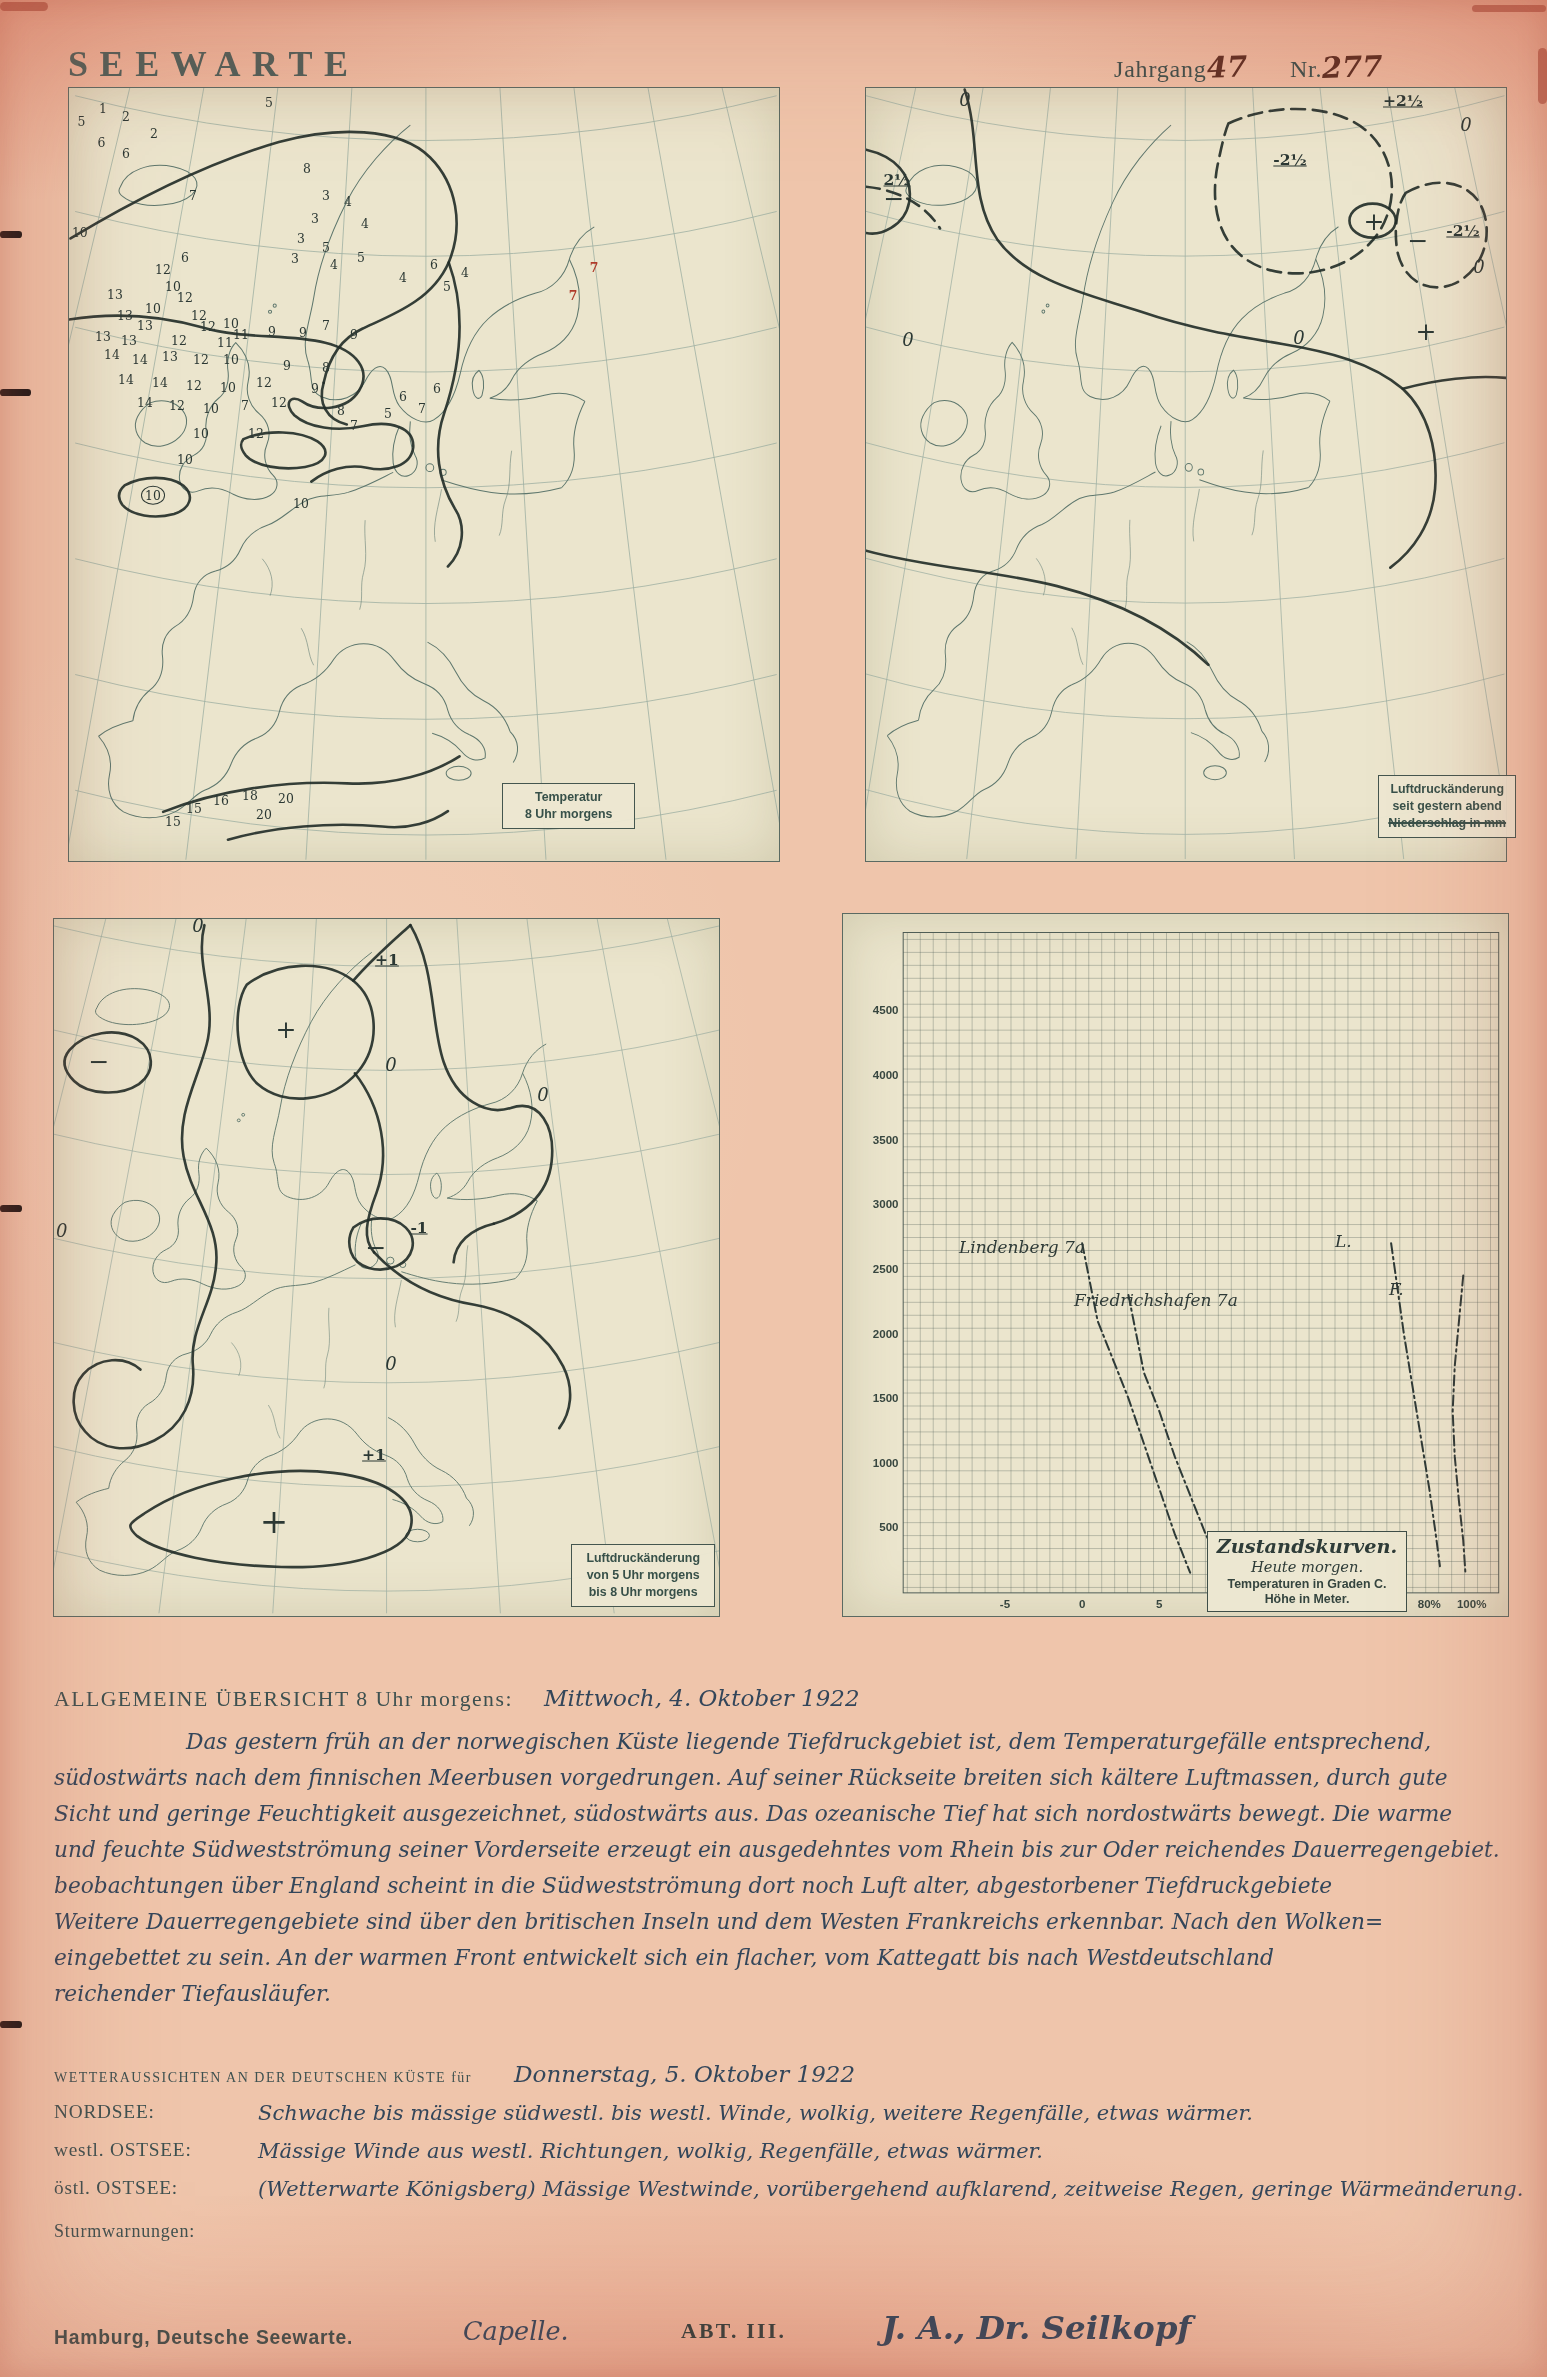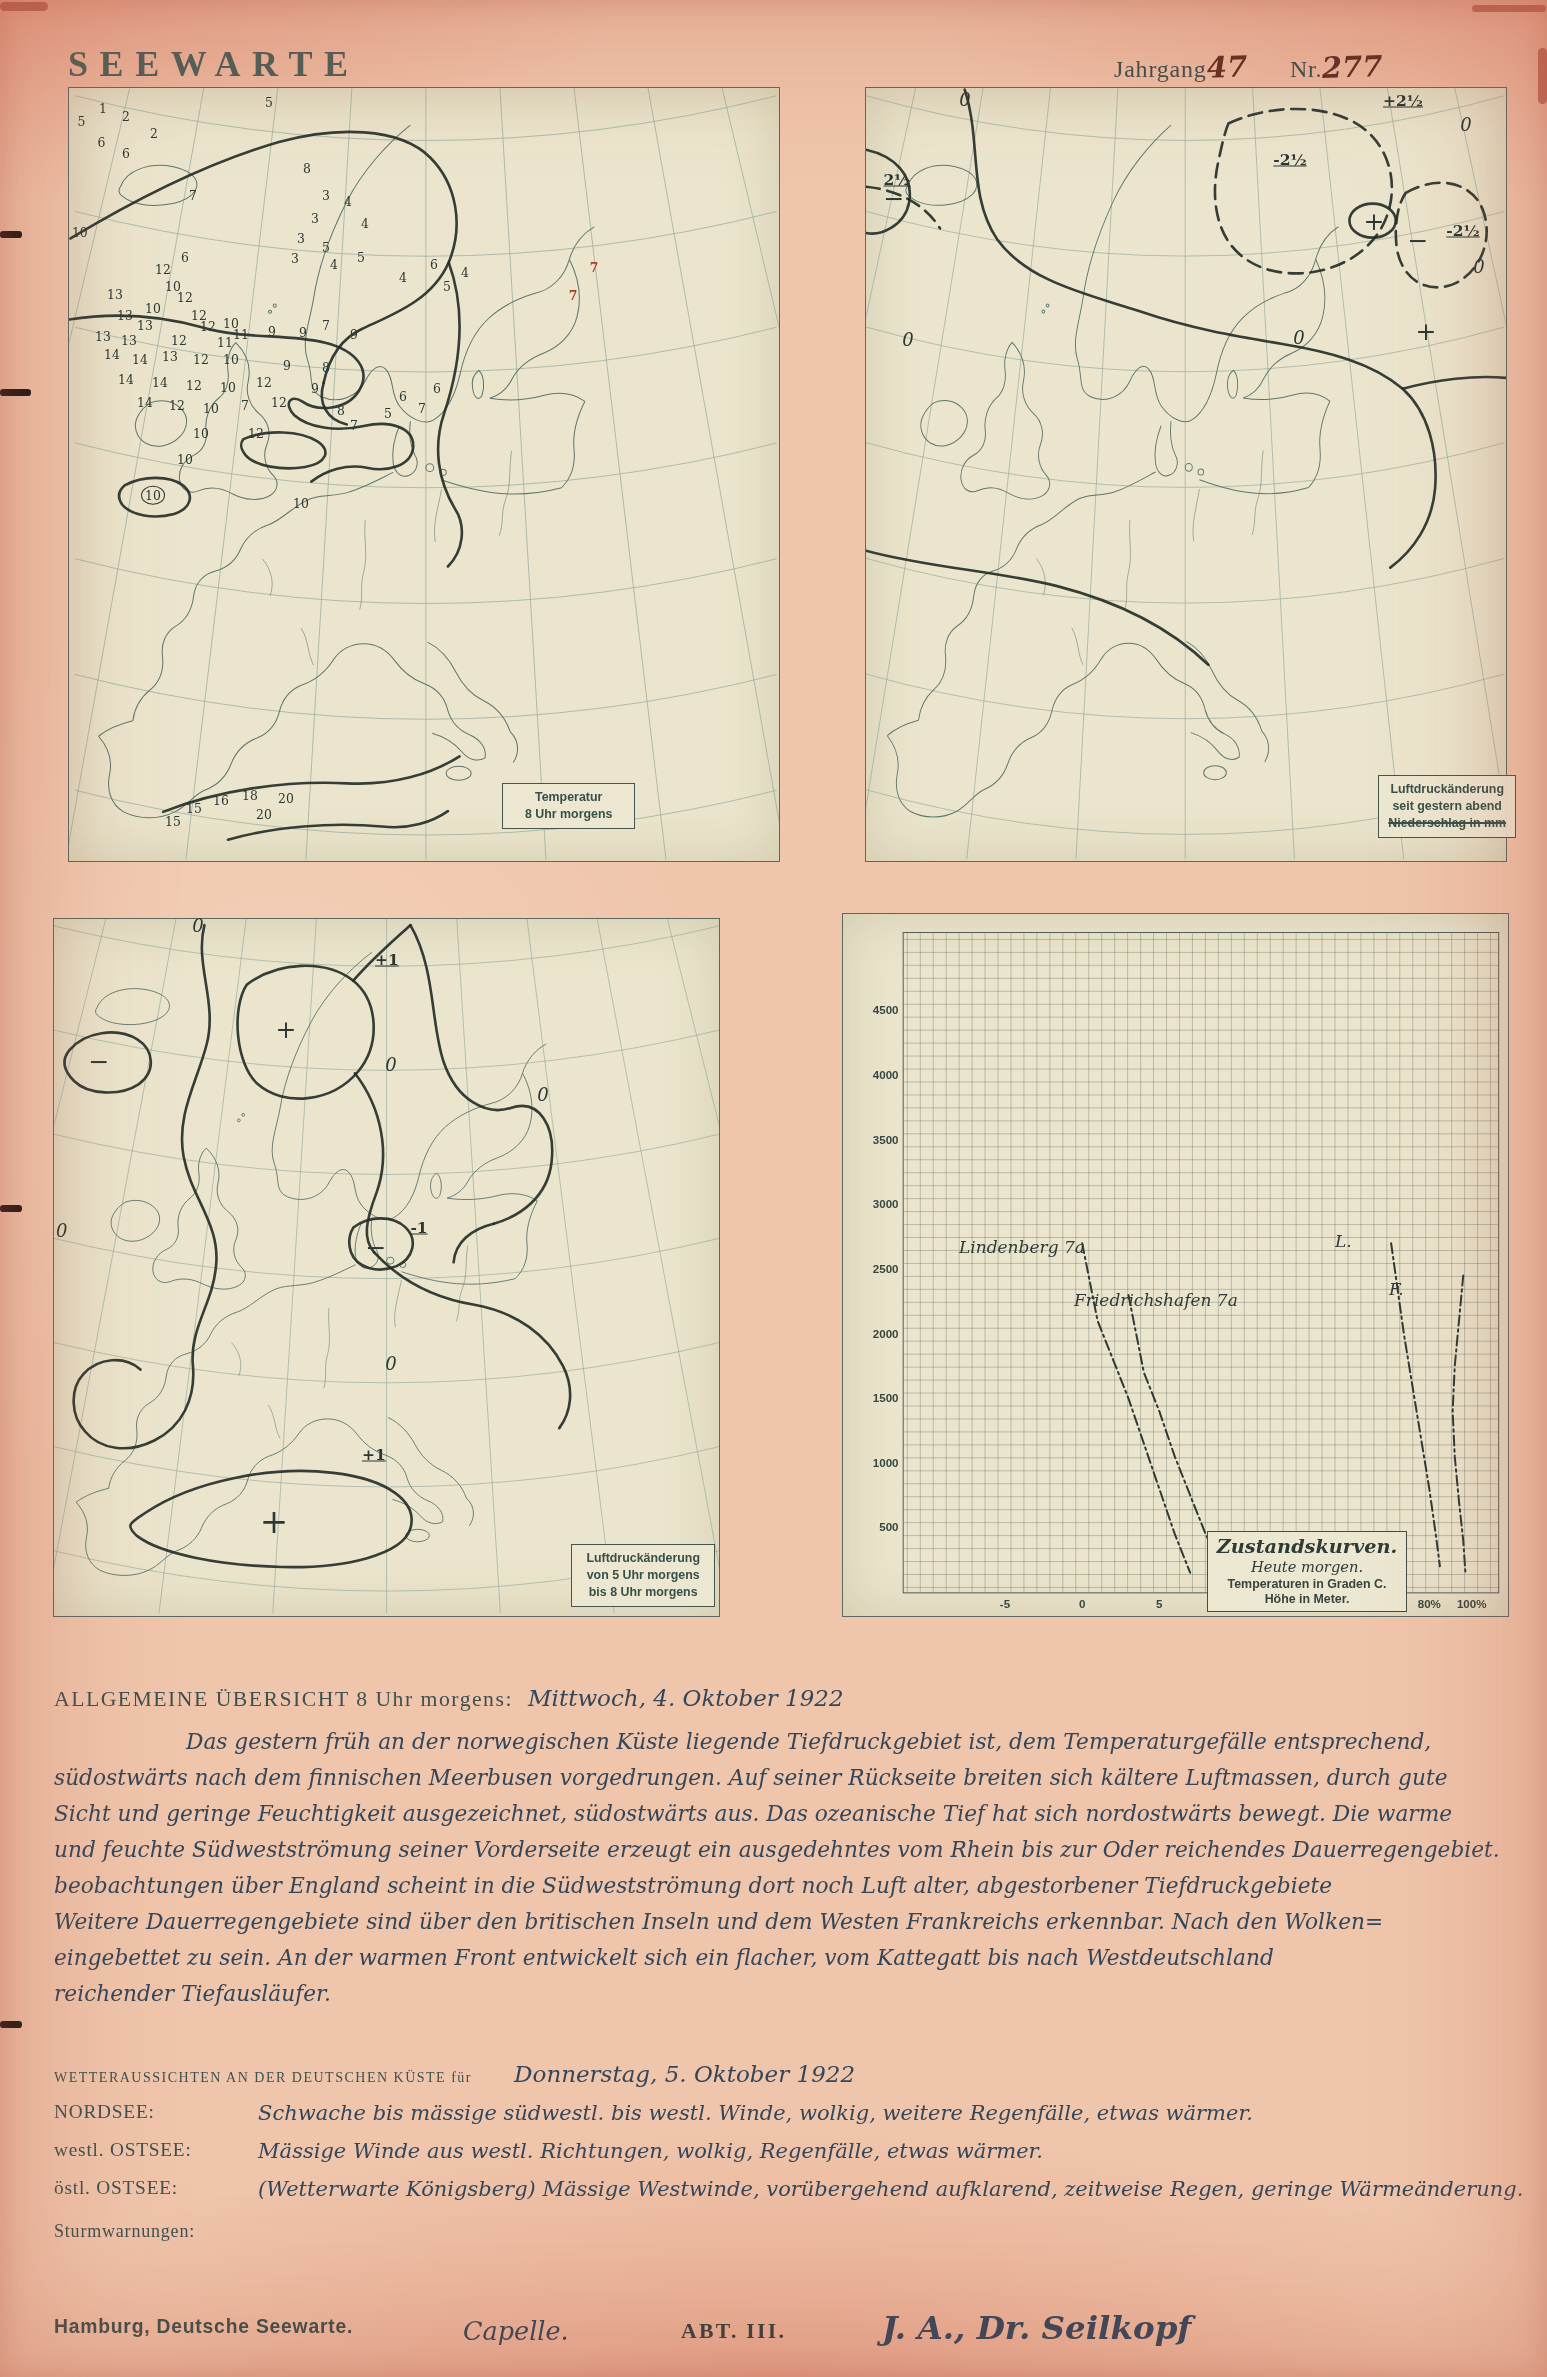--- a/index.html
+++ b/index.html
@@ -56,32 +56,32 @@
   .zcurve{fill:none;stroke:#2e3a37;stroke-width:2.6;stroke-dasharray:13 5 3 5;stroke-linecap:round;}
   .ztick{font:700 15px "Liberation Sans",sans-serif;fill:#37463f;}
   .ytick{text-anchor:end;}
   .xtick{text-anchor:middle;}
 
   
   .sec{position:absolute;left:54px;width:1454px;}
   .sec-ueber{top:1685px;}
   .sec-aus{top:2061px;}
   .head-print{display:inline-block;font-size:21.7px;letter-spacing:1.5px;color:#3e5150;}
-  .head-date{display:inline-block;margin-left:12px;font-size:23px;}
+  .head-date{display:inline-block;margin-left:28px;font-size:23px;}
   .hand-par{margin-top:12.4px;font-size:21.7px;line-height:36px;white-space:nowrap;}
   .hand-par .ln{font-family:"DejaVu Serif",serif;font-style:italic;color:#33465a;}
   .hand-par .ln:first-child{text-indent:132px;}
   .frow{margin-top:14px;white-space:nowrap;}
   .frow .flabel{display:inline-block;width:201px;font-size:19.3px;letter-spacing:0.8px;color:#3e5150;vertical-align:top;}
   .frow .ftext{display:inline-block;font-size:21px;}
   .sturm{margin-top:20px;font-size:18px;letter-spacing:0.8px;color:#3e5150;}
 
   
   .footer{position:absolute;left:0;top:2316px;width:1547px;height:46px;}
-  .f-left{position:absolute;left:54px;top:0;font:700 19.3px "Liberation Sans",sans-serif;color:#3c4e4b;letter-spacing:0.8px;}
+  .f-left{position:absolute;left:54px;top:11px;font:700 19.3px "Liberation Sans",sans-serif;color:#3c4e4b;letter-spacing:0.8px;}
   .f-sig1{position:absolute;left:463px;top:0;font-size:25.5px;}
   .f-abt{position:absolute;left:681px;top:3.1px;font-size:21.7px;font-weight:700;letter-spacing:2.3px;color:#323f3c;}
   .f-sig2{position:absolute;left:882px;top:-7.7px;font-size:32.5px;font-weight:700;}
 
   .grat{stroke:#94a89d;stroke-width:1;opacity:.9;}
   .coast{fill:none;stroke:#5e776d;stroke-width:1.3;}
   .river{fill:none;stroke:#6c847a;stroke-width:.8;}
   .iso{fill:none;stroke:#202b27;stroke-width:3.4;opacity:.9;stroke-linecap:round;}
   .isod{fill:none;stroke:#202b27;stroke-width:3.4;opacity:.9;stroke-linecap:round;stroke-dasharray:18 10;}
 </style>

